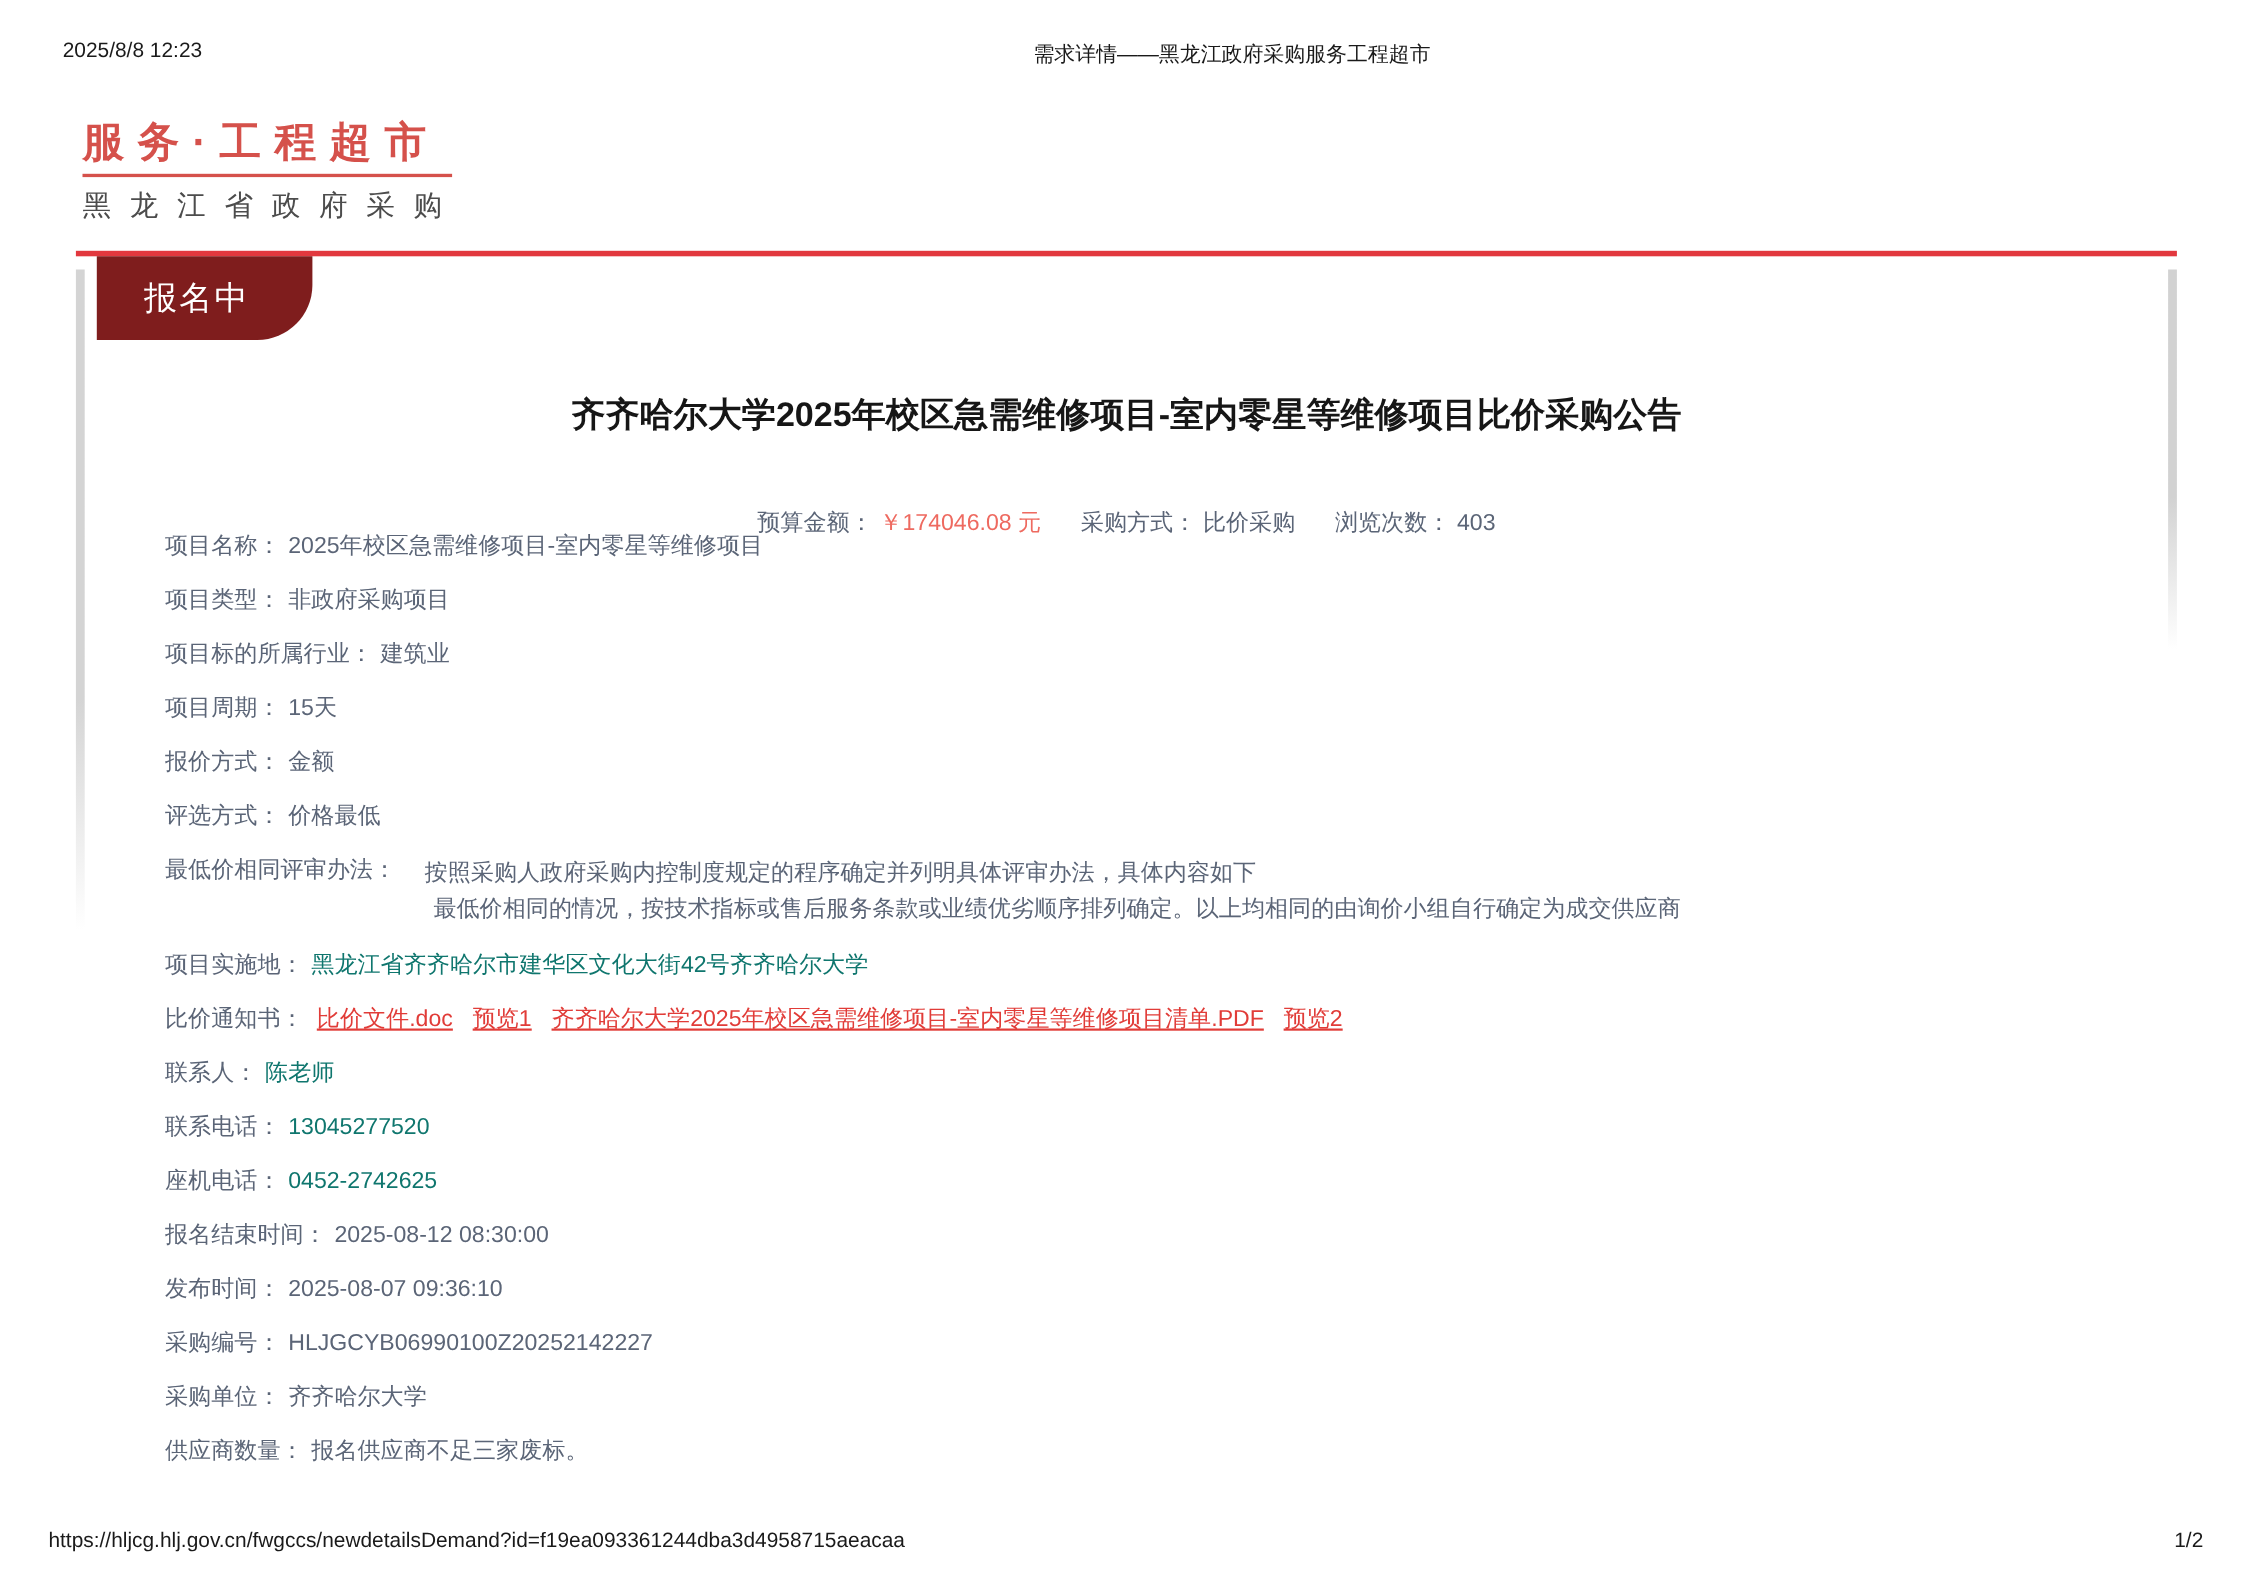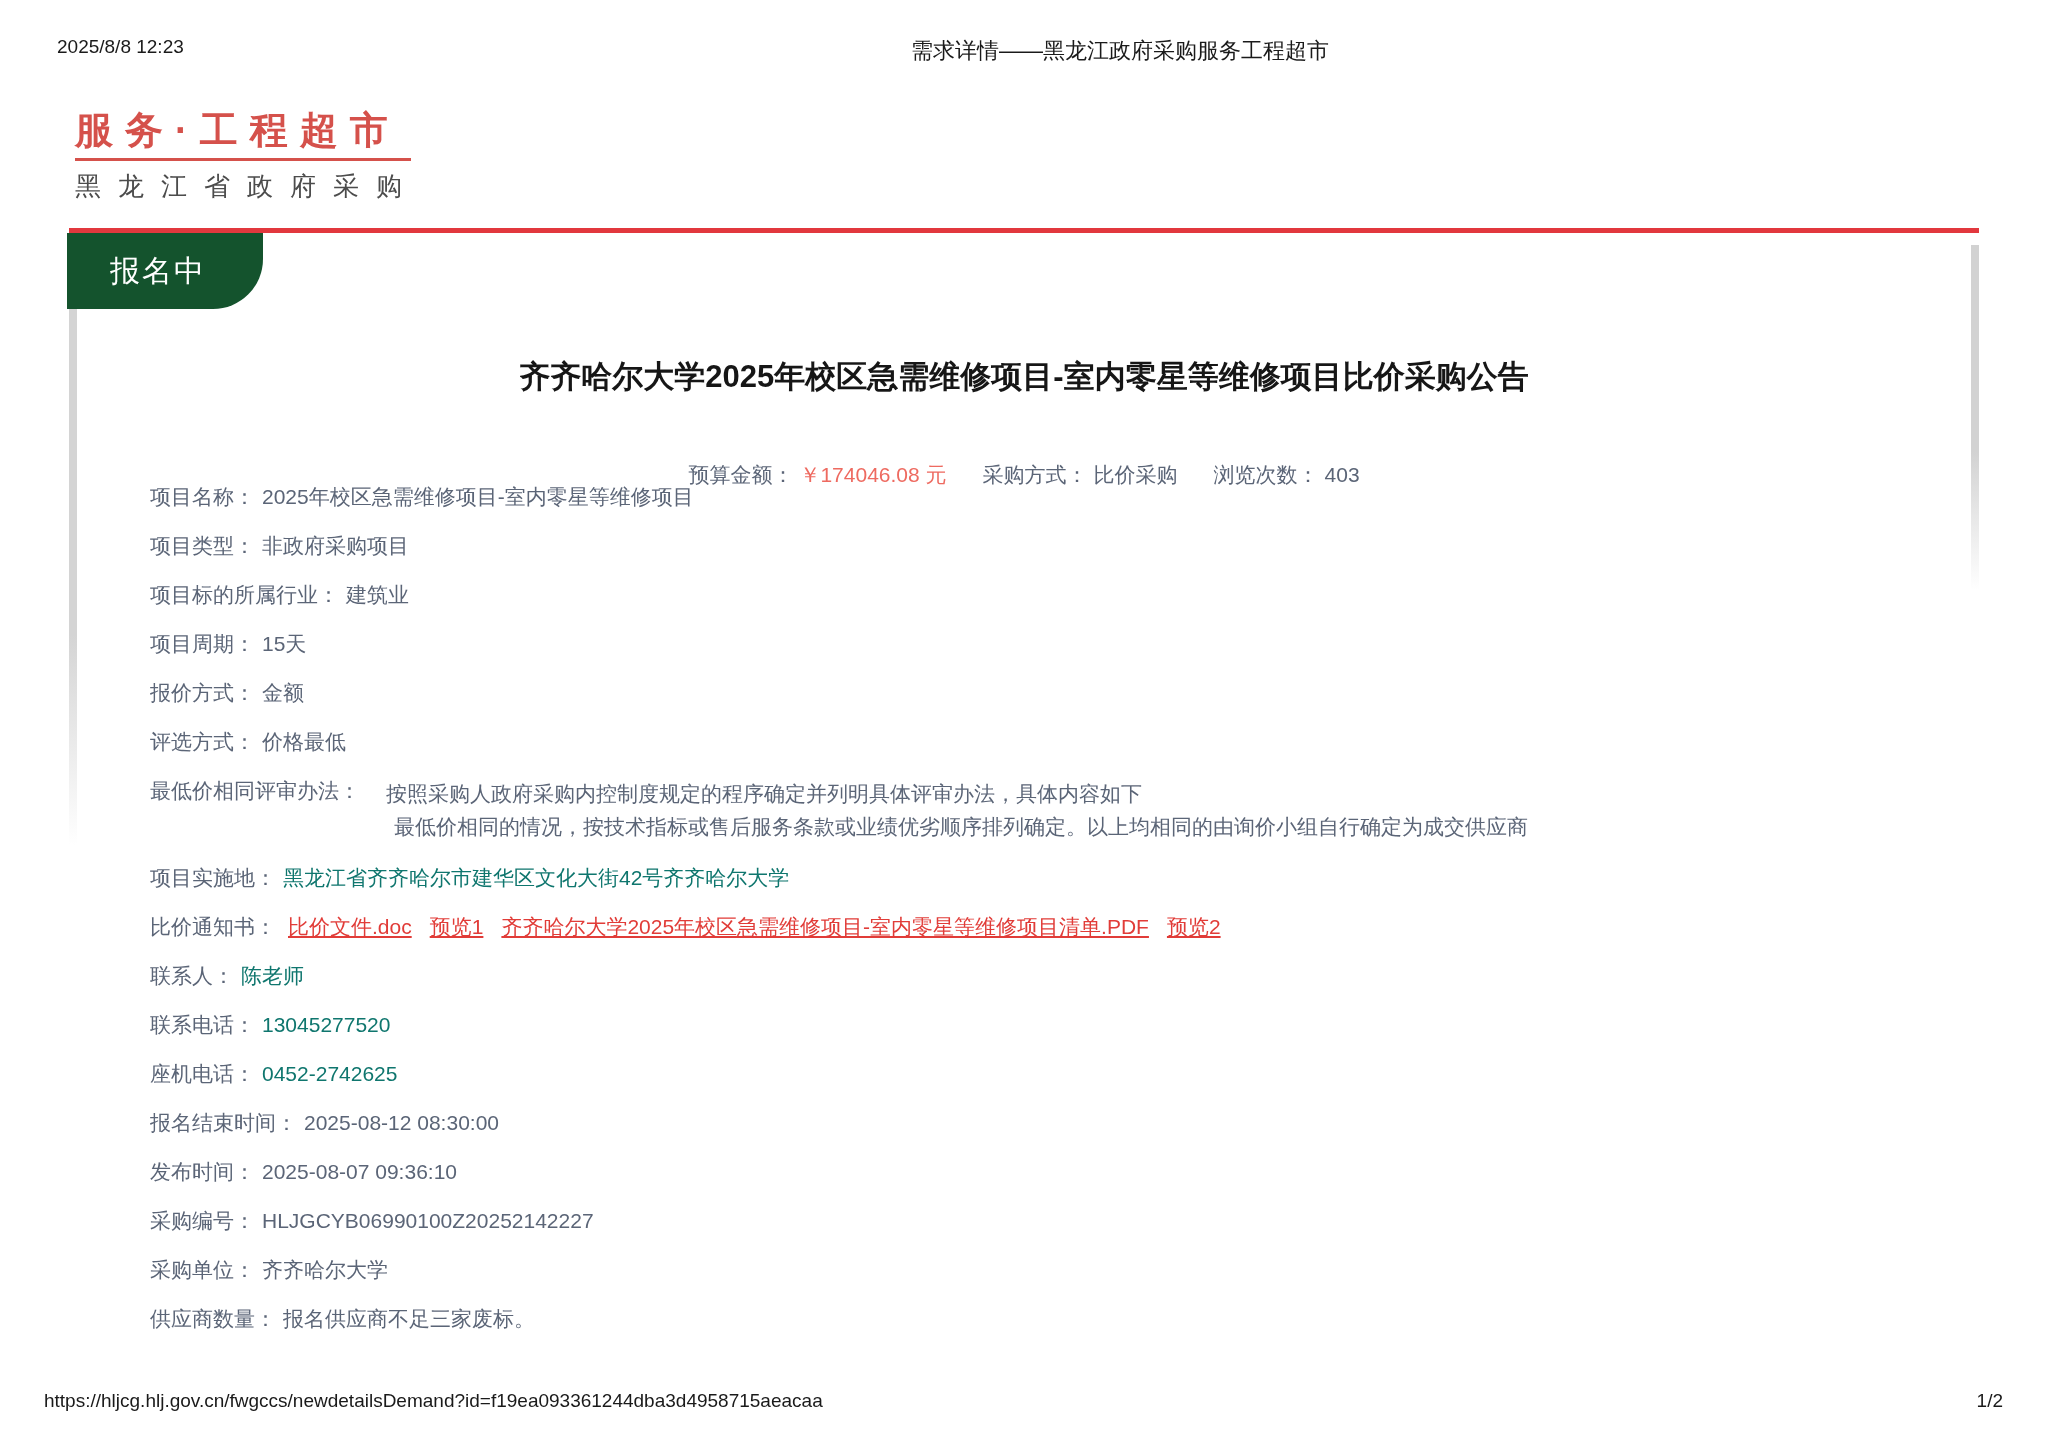--- a/index.html
+++ b/index.html
@@ -10,21 +10,21 @@
     font-family:"Liberation Sans","DejaVu Sans",sans-serif;
     overflow:hidden;
   }
   
   .print-date{
     position:absolute;left:57px;top:36px;
     font-size:19px;color:#1a1a1a;white-space:nowrap;
   }
   .print-title{
     position:absolute;left:1120px;top:36px;transform:translateX(-50%);
-    font-size:22px;color:#1a1a1a;white-space:nowrap;
+    font-size:19px;color:#1a1a1a;white-space:nowrap;
   }
   .print-url{
     position:absolute;left:44px;top:1390px;
     font-size:19px;color:#1a1a1a;white-space:nowrap;
   }
   .print-page{
     position:absolute;right:45px;top:1390px;
     font-size:19px;color:#1a1a1a;white-space:nowrap;
   }
   
@@ -40,22 +40,22 @@
     margin-top:10px;
     font-size:26px;color:#4c4c4c;letter-spacing:17px;
     white-space:nowrap;line-height:30px;
   }
   
   .top-divider{
     position:absolute;left:69px;top:228px;width:1910px;height:5px;
     background:#e2383e;
   }
   .status-badge{
-    position:absolute;left:67px;top:233px;width:196px;height:76px;
-    background:#14532d;border-radius:0 0 50px 0;
+    position:absolute;left:88px;top:233px;width:196px;height:76px;
+    background:#7f1d1d;border-radius:0 0 50px 0;
     display:flex;align-items:center;justify-content:center;
     padding-right:14px;box-sizing:border-box;
   }
   .status-badge span{
     color:#ffffff;font-size:30px;letter-spacing:2px;white-space:nowrap;
   }
   .edge-strip-left{
     position:absolute;left:69px;top:245px;width:8px;height:600px;
     background:linear-gradient(to bottom,#d4d4d4 0%,#d4d4d4 65%,rgba(212,212,212,0) 100%);
   }

